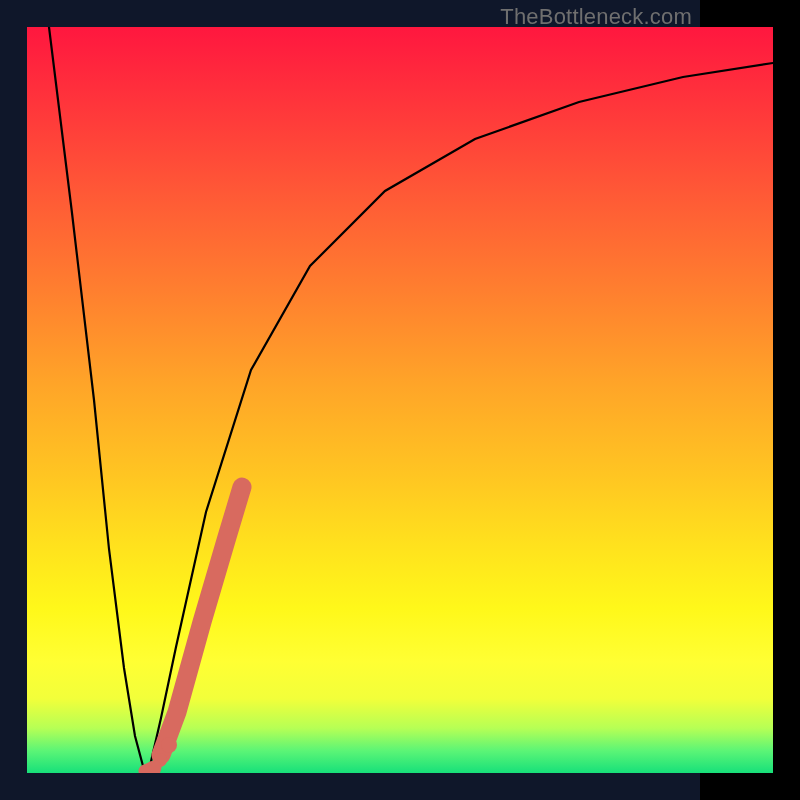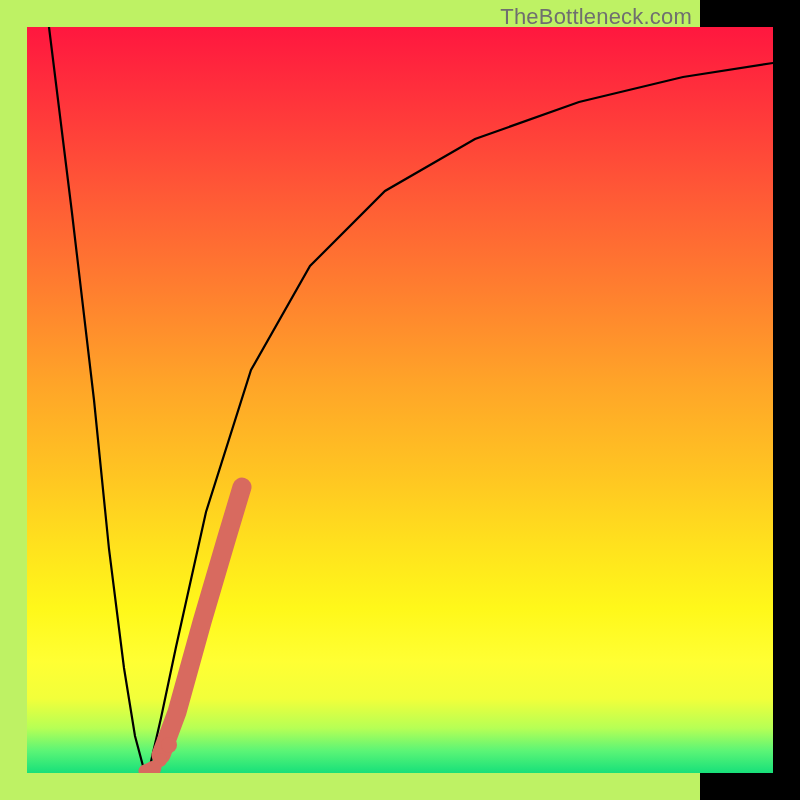--- a/index.html
+++ b/index.html
@@ -8,21 +8,21 @@
     width: 800px;
     height: 800px;
     overflow: hidden;
     background: #000;
     font-family: Arial, Helvetica, sans-serif;
   }
   .frame {
     position: relative;
     width: 700px;
     height: 800px;
-    background: #bef264;
+    background: #0f172a;
   }
   .plot {
     position: absolute;
     left: 27px;
     top: 27px;
     width: 746px;
     height: 746px;
     
     background: linear-gradient(to bottom,
       #ff173f 0%,

